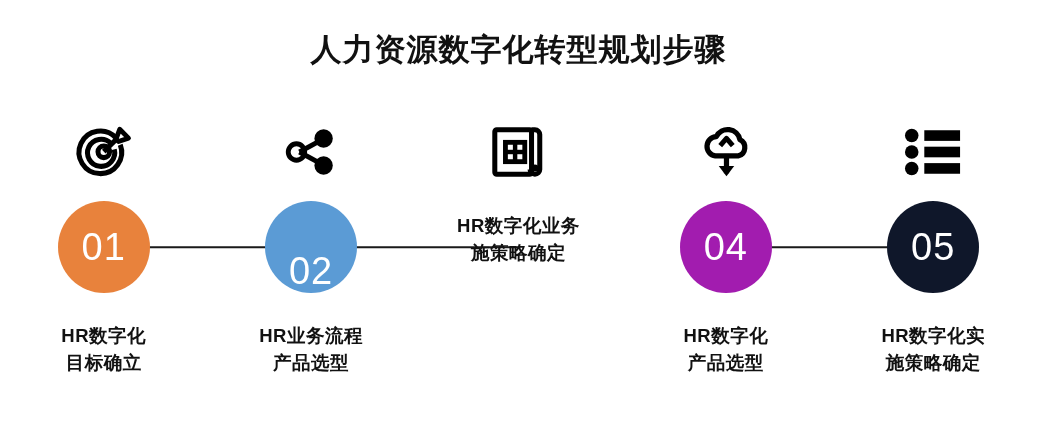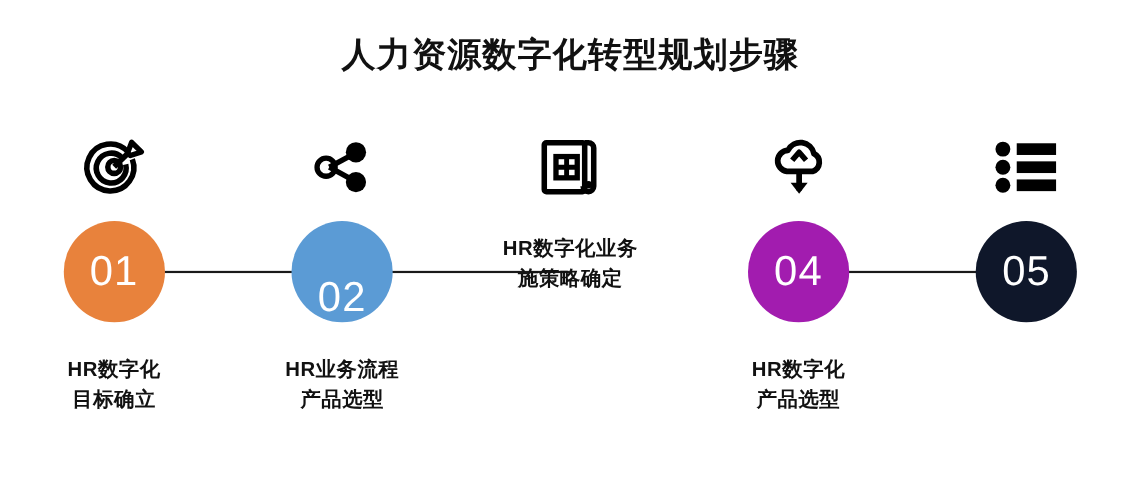--- a/index.html
+++ b/index.html
@@ -192,16 +192,18 @@
           <rect x="23" y="7.5" width="37" height="11" fill="#000"></rect>
           <rect x="23" y="24.5" width="37" height="11" fill="#000"></rect>
           <rect x="23" y="41.5" width="37" height="11" fill="#000"></rect>
         </svg>
       </div>
       <div class="circle-row">
         <div class="circle" style="background: #0f172a;">
           <span>05</span>
         </div>
       </div>
+      <div class="caption">HR数字化实
+施策略确定</div>
     </div>
 
   </div>
 </div>
 
 </body></html>

